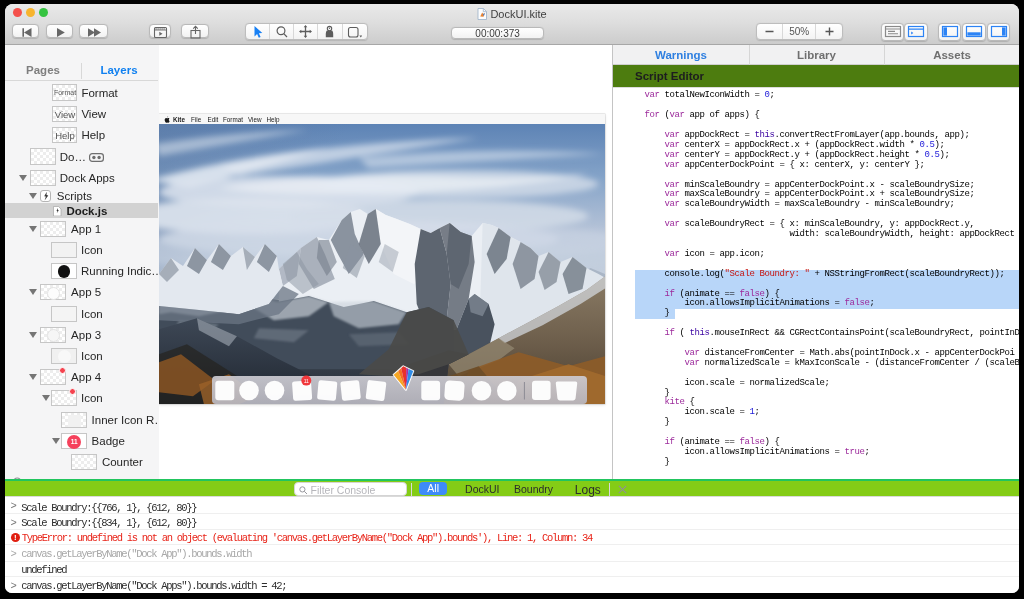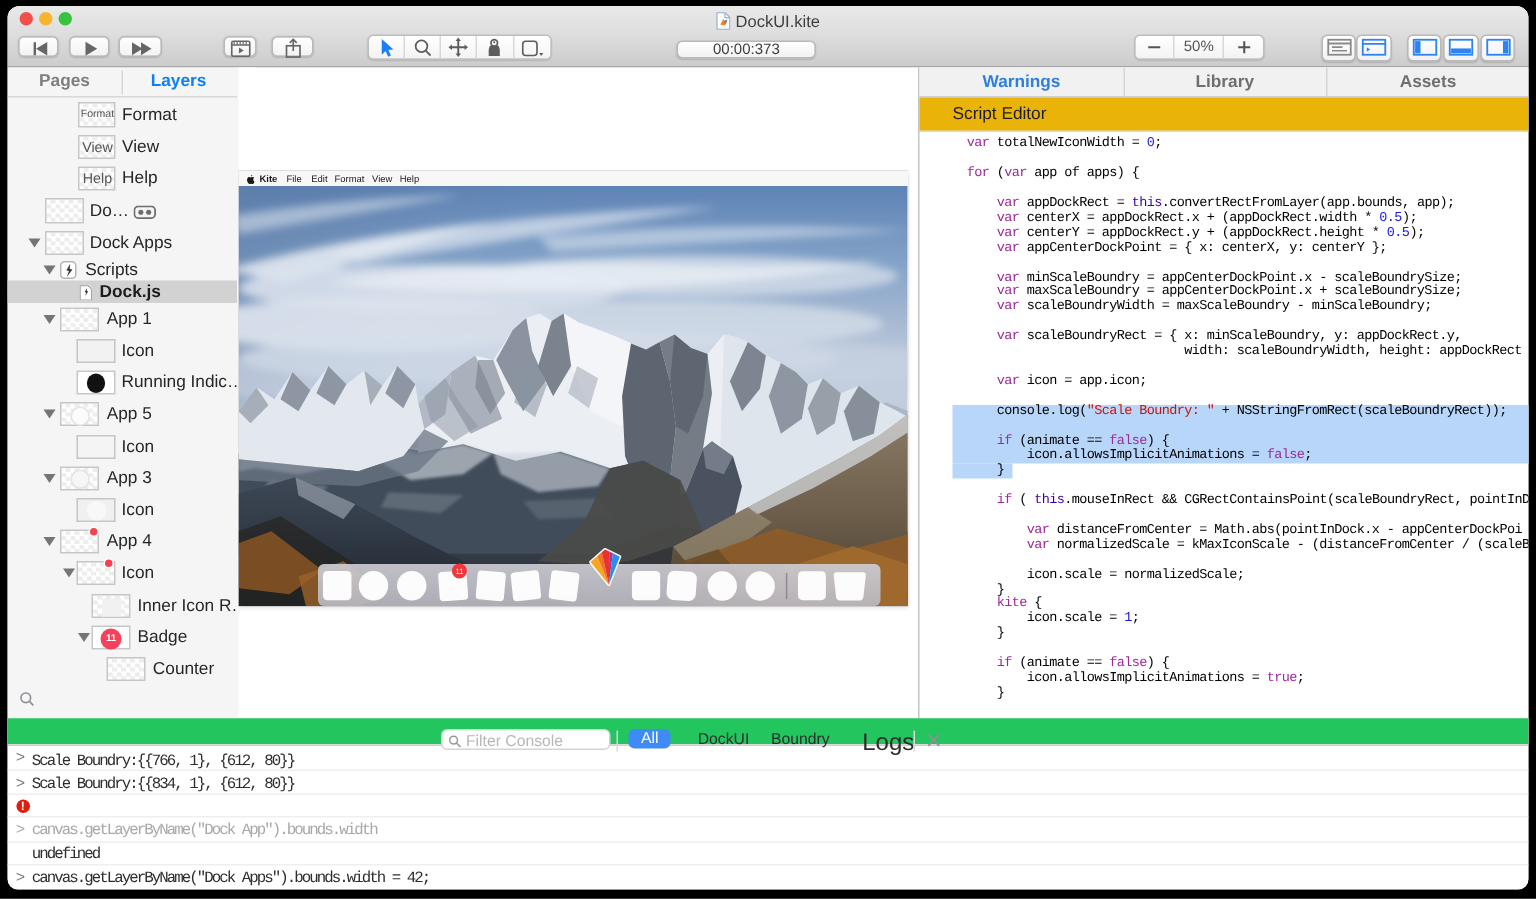--- a/index.html
+++ b/index.html
@@ -18,44 +18,44 @@
 .tbtn { position:absolute; top:20.3px; height:14.2px; border:1px solid #b9b9b9;
   border-radius:4px; background:linear-gradient(#ffffff,#f2f2f2);
   box-shadow:0 0.5px 1px rgba(0,0,0,.15); }
 .seg { position:absolute; top:19.3px; height:16.5px; border:1px solid #bdbdbd;
   border-radius:4px; background:linear-gradient(#ffffff,#f3f3f3); display:flex;
   box-shadow:0 0.5px 1px rgba(0,0,0,.12); }
 .seg > div { border-right:1px solid #d8d8d8; display:flex; align-items:center; justify-content:center; }
 .seg > div:last-child { border-right:none; }
 
 
-#sidebar { position:absolute; left:0; top:41px; width:166px; height:433.5px;
+#sidebar { position:absolute; left:0; top:57px; width:166px; height:433.5px;
   background:#f5f5f6; border-right:1px solid #cfcfcf; }
 #stabs { position:absolute; left:0; top:0; width:152.5px; height:20px;
   border-bottom:1px solid #d8d8d8; font-size:11.5px; font-weight:bold; }
 .row { position:absolute; left:0; width:151.5px; font-size:11.5px; color:#262626; }
 .thumb { position:absolute; border:1px solid #c6c6c6; background:#fff; }
 .checker { background-image:conic-gradient(#ededed 90deg, #fff 90deg 180deg, #ededed 180deg 270deg, #fff 270deg); background-size:6px 6px; }
 .disc { position:absolute; width:0; height:0; border-left:4.5px solid transparent; border-right:4.5px solid transparent; border-top:6px solid #757575; }
 
 
 #canvas { position:absolute; left:153.5px; top:41px; width:453.5px; height:433.5px; background:#fff; overflow:hidden; }
 
 
 #panel { position:absolute; left:607px; top:41px; width:407px; height:433.5px; background:#fff; border-left:1px solid #c4c4c4; }
 #ptabs { position:absolute; left:0; top:0; width:100%; height:20px; background:#f1f1f2; border-bottom:1px solid #cfcfcf; font-size:11.5px; font-weight:bold; color:#6f6f6f; }
-#pheader { position:absolute; left:0; top:20px; width:100%; height:23px; background:#eab308; border-bottom:1px solid #dcdcdc; font-size:11.5px; font-weight:normal; color:#1d1d1f; }
+#pheader { position:absolute; left:0; top:20px; width:100%; height:23px; background:#4d7c0f; border-bottom:1px solid #dcdcdc; font-size:11.5px; font-weight:bold; color:#1d1d1f; }
 #codewrap { position:absolute; left:0; top:43px; width:407px; height:390px; overflow:hidden; }
 pre.code { font-family:"Liberation Mono", monospace; font-size:9px; line-height:9.9px; letter-spacing:-0.4px; color:#000; }
 pre.nums { font-family:"Liberation Mono", monospace; font-size:8px; line-height:9.9px; color:#a5a5a5; text-align:right; }
 .kw { color:#9c2a9b; } .num { color:#1c18d8; } .str { color:#c5140f; } .ths { color:#3900a0; }
 
 
 #console { position:absolute; left:0; top:474.5px; width:1014px; height:114.5px; background:#fff; }
-#ctoolbar { position:absolute; left:0; top:0; width:1014px; height:18.5px; background:#22c55e; border-top:6px solid #22c55e; border-bottom:1px solid #dadada; }
+#ctoolbar { position:absolute; left:0; top:0; width:1014px; height:18.5px; background:#84cc16; border-top:2px solid #22c55e; border-bottom:1px solid #dadada; }
 .cline { position:absolute; left:0; width:1014px; font-family:"Liberation Mono", monospace; font-size:10.5px; letter-spacing:-1.3px; color:#2e2e2e; border-bottom:1px solid #efefef; }
 </style>
 </head>
 <body>
 <div id="win">
 
   <div id="toolbar">
     <div class="light" style="left:7.8px; background:#f4504b;"></div>
     <div class="light" style="left:20.8px; background:#f7b42e;"></div>
     <div class="light" style="left:33.8px; background:#35c340;"></div>
@@ -521,36 +521,37 @@
         <svg style="position:absolute;left:4px;top:2.6px;" width="9" height="9" viewBox="0 0 9 9">
             <circle cx="3.4" cy="3.4" r="2.6" fill="none" stroke="#98989d" stroke-width="1"></circle>
             <path d="M5.3 5.3 L8 8" stroke="#98989d" stroke-width="1"></path>
           </svg>
         <span style="position:absolute;left:16px;top:1.2px;font-size:10.5px;color:#b6b6bb;">Filter Console</span>
       </div>
       <span style="position:absolute;left:406.4px;top:2.5px;height:14px;border-left:1px solid #d9d9d9;"></span>
       <div style="position:absolute;left:413.8px;top:1.3px;width:28.7px;height:13.3px;background:#3e8bf8;border-radius:4px;color:#fff;font-size:10.5px;text-align:center;line-height:13px;">All</div>
       <span style="position:absolute;left:460.1px;top:2.8px;font-size:10.5px;color:#2c2c2c;">DockUI</span>
       <span style="position:absolute;left:509px;top:2.8px;font-size:10.5px;color:#2c2c2c;">Boundry</span>
-      <span style="position:absolute;left:569.8px;top:2.8px;font-size:16px;color:#2c2c2c;">Logs</span>
+      <span style="position:absolute;left:569.8px;top:2.8px;font-size:12px;color:#2c2c2c;">Logs</span>
       <span style="position:absolute;left:604.2px;top:2.5px;height:14px;border-left:1px solid #d9d9d9;"></span>
       <svg style="position:absolute;left:612.3px;top:3.6px;" width="11" height="11" viewBox="0 0 11 11">
           <path d="M1.8 1.8 L9.2 9.2 M9.2 1.8 L1.8 9.2" stroke="#909095" stroke-width="1.1"></path>
         </svg>
     </div>
     <div class="cline" style="top:18.7px;height:16.8px;">
         <span style="position:absolute;left:5.5px;top:3.2px;color:#777;">&gt;</span>
         <span style="position:absolute;left:16.2px;top:5px;">Scale Boundry:{{766, 1}, {612, 80}}</span>
       </div>
     <div class="cline" style="top:35.5px;height:15.8px;">
         <span style="position:absolute;left:5.5px;top:2.6px;color:#777;">&gt;</span>
         <span style="position:absolute;left:16.2px;top:2.6px;">Scale Boundry:{{834, 1}, {612, 80}}</span>
       </div>
     <div class="cline" style="top:51.3px;height:15.6px;">
       <span style="position:absolute;left:5.5px;top:3.2px;width:9.5px;height:9.5px;border-radius:50%;background:#e01e10;color:#fff;font-size:8px;font-weight:bold;text-align:center;line-height:9.5px;font-family:'Liberation Sans',sans-serif;letter-spacing:0;">!</span>
+      <span style="position:absolute;left:16.8px;top:2.5px;color:#e8251a;">TypeError: undefined is not an object (evaluating 'canvas.getLayerByName("Dock App").bounds'), Line: 1, Column: 34</span>
     </div>
     <div class="cline" style="top:66.9px;height:16.4px;">
         <span style="position:absolute;left:5.5px;top:3px;color:#a8a8a8;">&gt;</span>
         <span style="position:absolute;left:16.2px;top:3px;color:#a8a8a8;">canvas.getLayerByName("Dock App").bounds.width</span>
       </div>
     <div class="cline" style="top:83.3px;height:15.7px;">
         <span style="position:absolute;left:16.2px;top:2.7px;">undefined</span>
       </div>
     <div class="cline" style="top:99px;height:15.5px;border-bottom:none;">
         <span style="position:absolute;left:5.5px;top:2.8px;color:#777;">&gt;</span>

